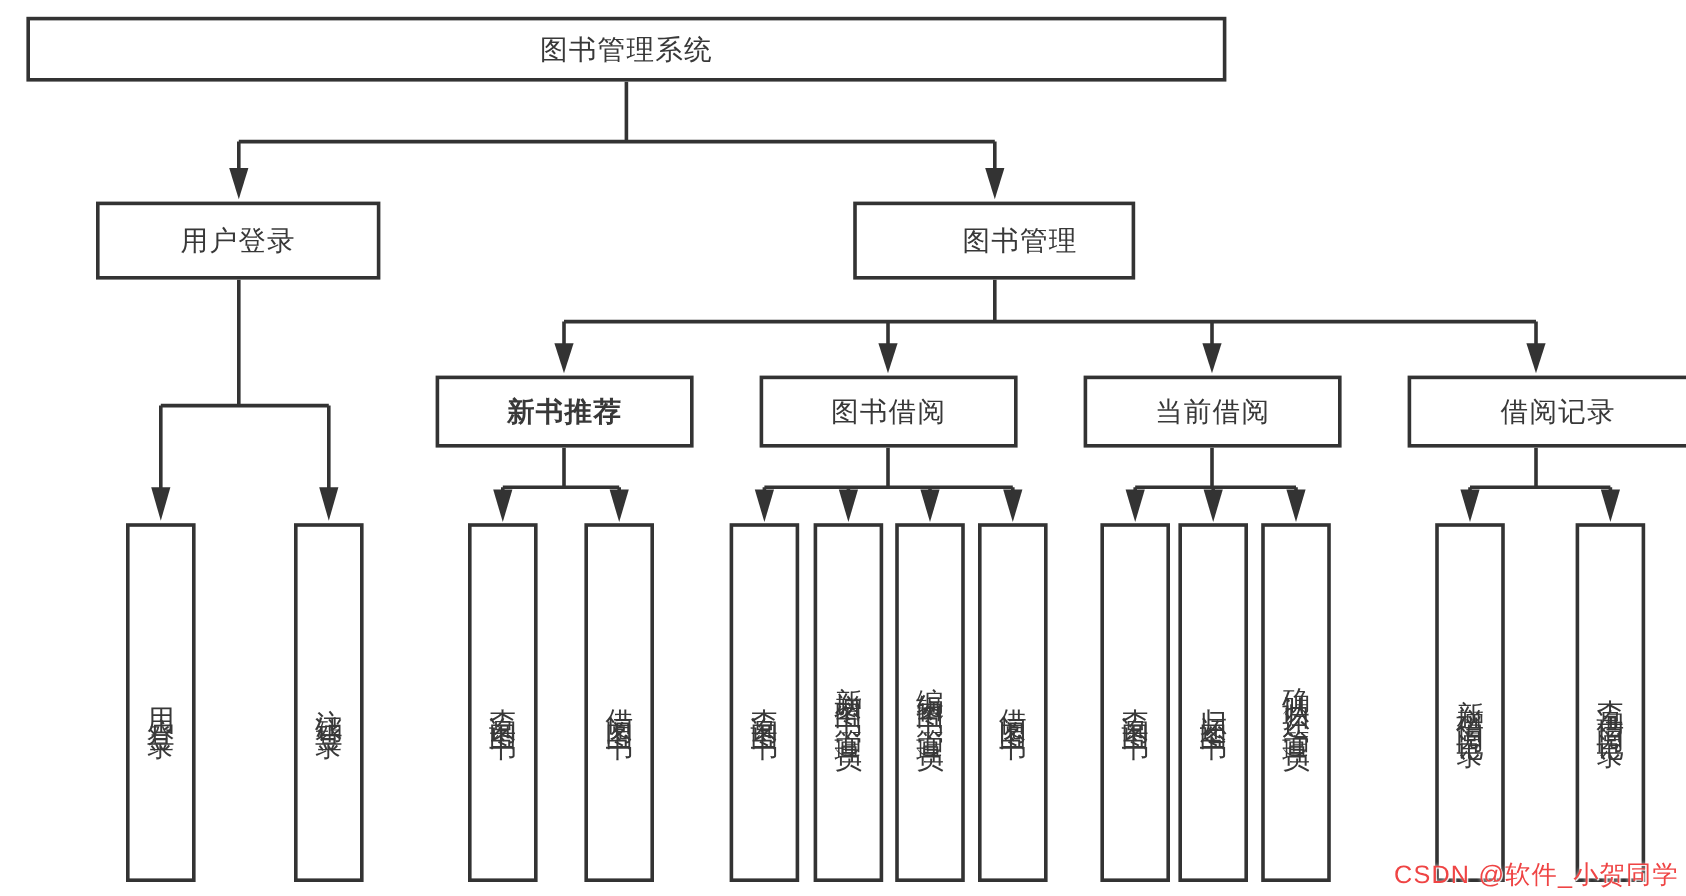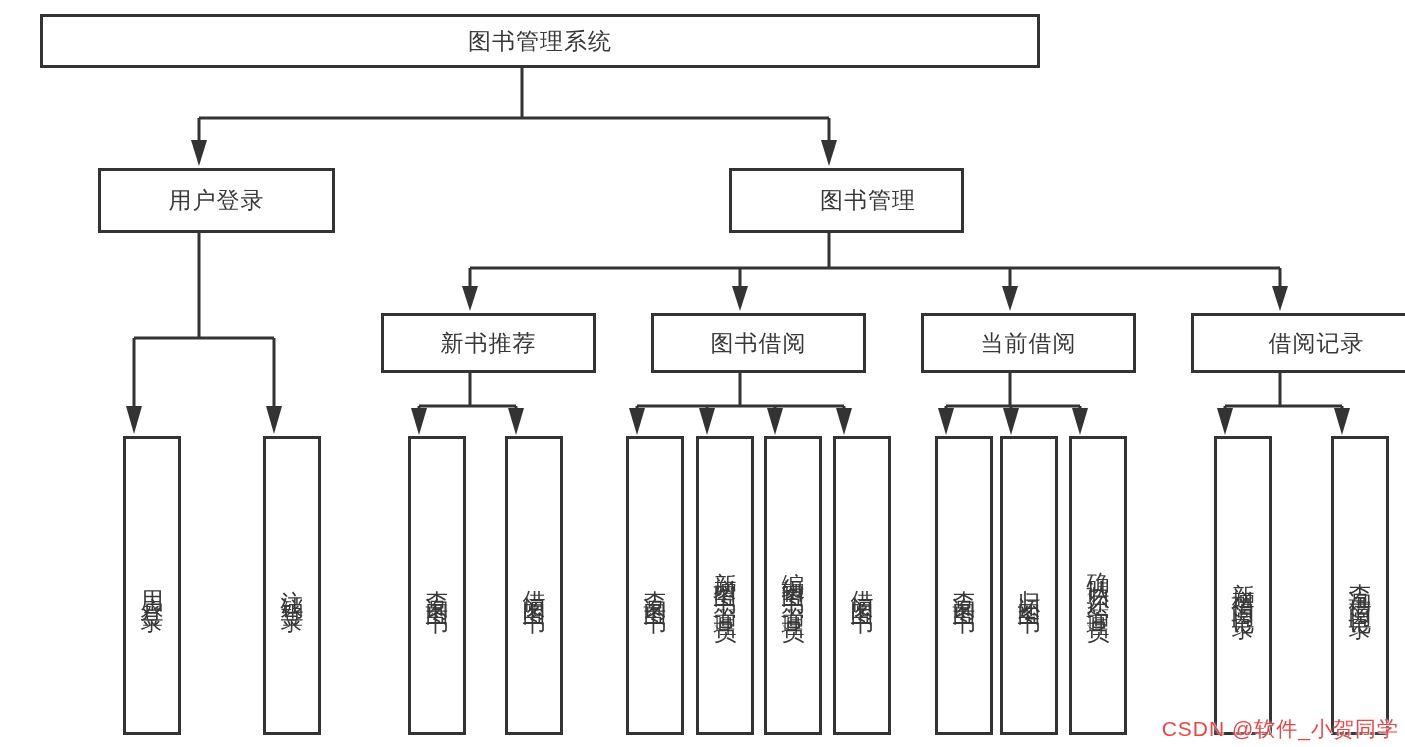--- a/index.html
+++ b/index.html
@@ -21,37 +21,36 @@
     box-sizing: border-box;
     border: 3px solid #333333;
     background: #ffffff;
     display: flex;
     align-items: center;
     justify-content: center;
     color: #383838;
     font-size: 23px;
     line-height: 1;
     text-align: center;
-    margin-left: 18px;
   }
   .hbox { letter-spacing: 1px; }
   .vbox {
     writing-mode: vertical-rl;
     text-orientation: mixed;
     letter-spacing: 7px;
     width: 58px;
     top: 436px;
     height: 299px;
   }
   
   #n-root   { left: 22px;  top: 14px;  width: 1000px; height: 54px; }
   #n-login  { left: 80px;  top: 168px; width: 237px;  height: 65px; }
   #n-mgmt   { left: 711px; top: 168px; width: 235px;  height: 65px; padding-left: 43px; }
   
-  #n-rec    { left: 363px;  top: 313px; width: 215px; height: 60px; }
+  #n-rec    { left: 363px;  top: 313px; width: 215px; height: 60px; font-weight: bold; }
   #n-borrow { left: 633px;  top: 313px; width: 215px; height: 60px; }
   #n-cur    { left: 903px;  top: 313px; width: 215px; height: 60px; }
   #n-log    { left: 1173px; top: 313px; width: 251px; height: 60px; }
   
   #l-user-login     { left: 105px;  }
   #l-logout         { left: 245px;  }
   #l-query-book-1   { left: 390px;  }
   #l-borrow-book-1  { left: 487px;  }
   #l-query-book-2   { left: 608px;  }
   #l-add-book       { left: 678px;  }

